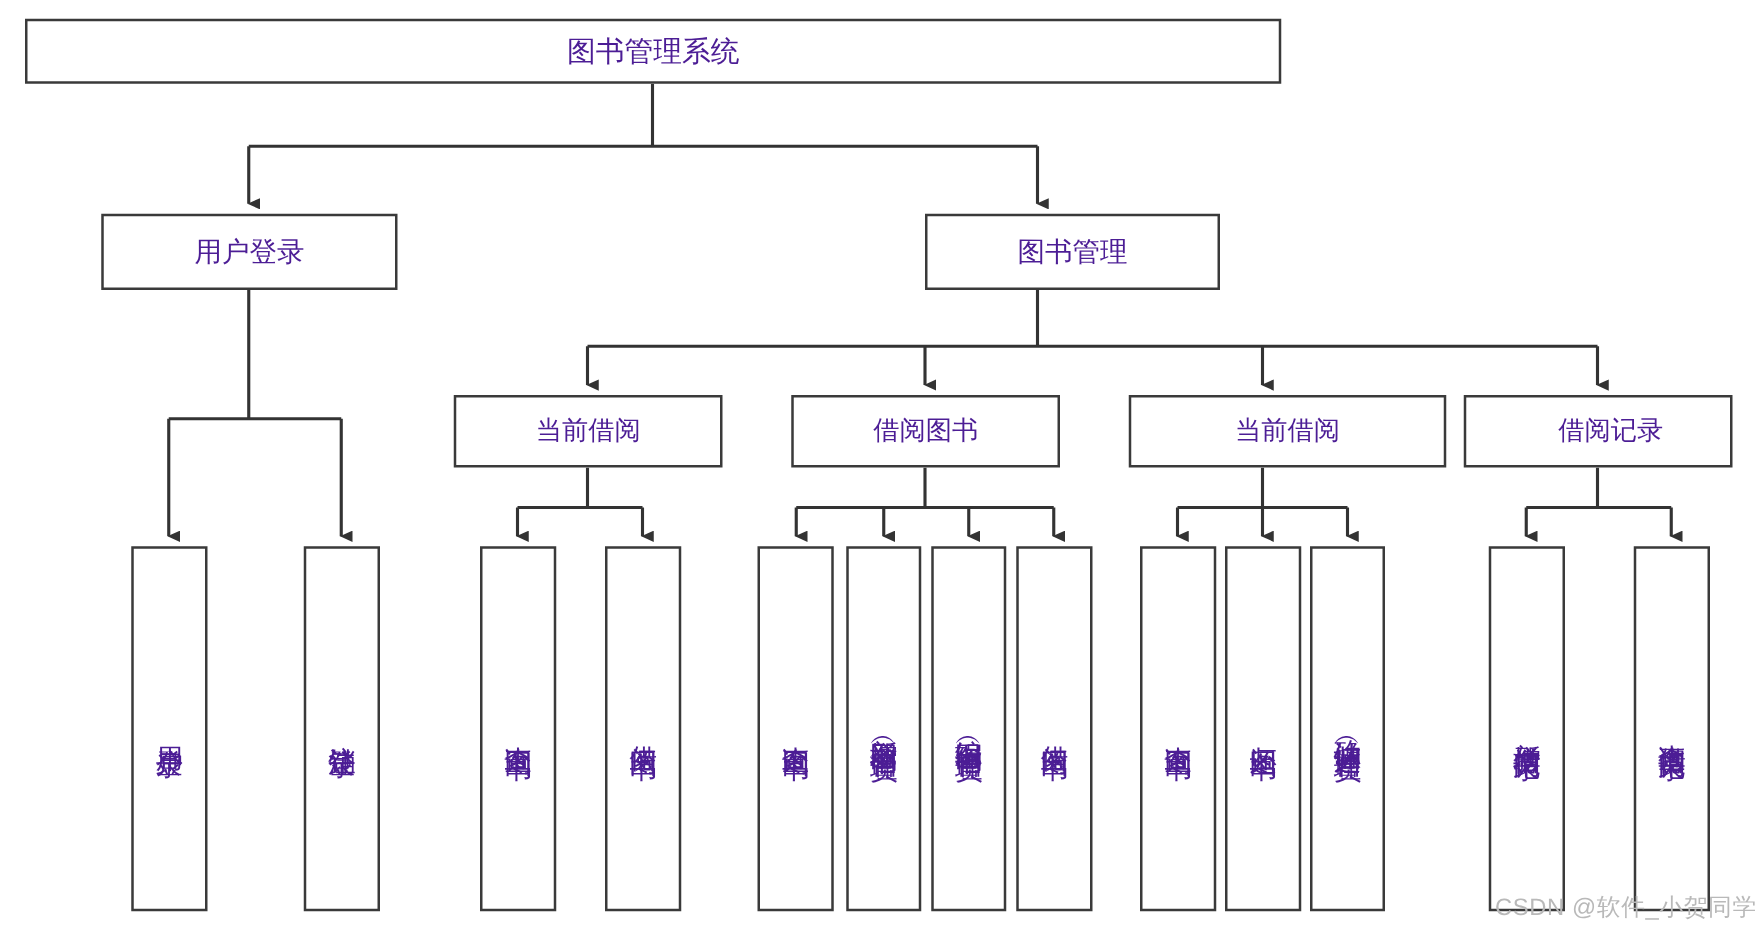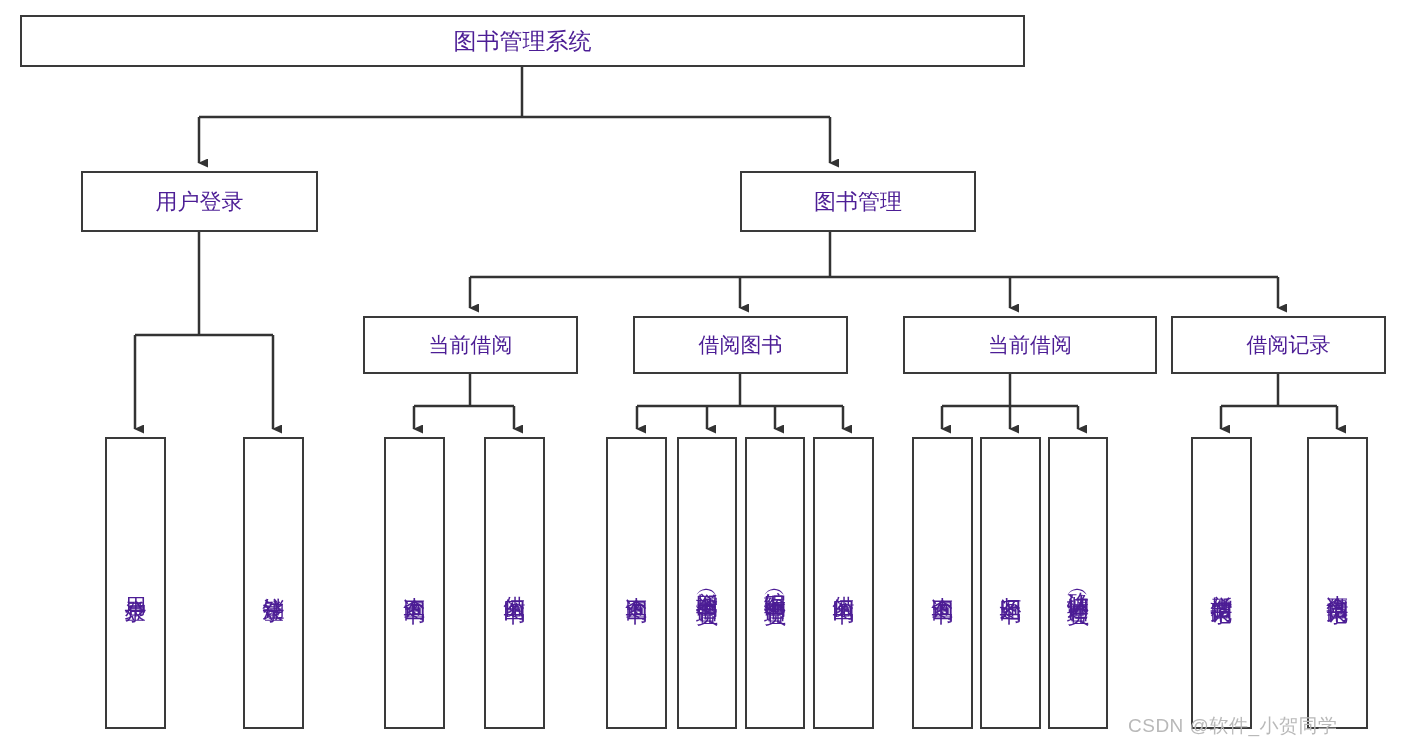--- a/index.html
+++ b/index.html
@@ -188,15 +188,15 @@
     <span class="label">确认归还（管理员）</span>
   </div>
 
   <div class="node leaf" style="left:1191px; top:437px; width:61px; height:292px;">
     <span class="label">新增借阅记录</span>
   </div>
   <div class="node leaf" style="left:1307px; top:437px; width:61px; height:292px;">
     <span class="label">查询借阅记录</span>
   </div>
 
-  <div class="watermark" style="left:1128px; top:713px;">CSDN @软件_小贺同学</div>
+  <div class="watermark" style="left:1196px; top:713px;">CSDN @软件_小贺同学</div>
 
 </div>
 
 </body></html>

